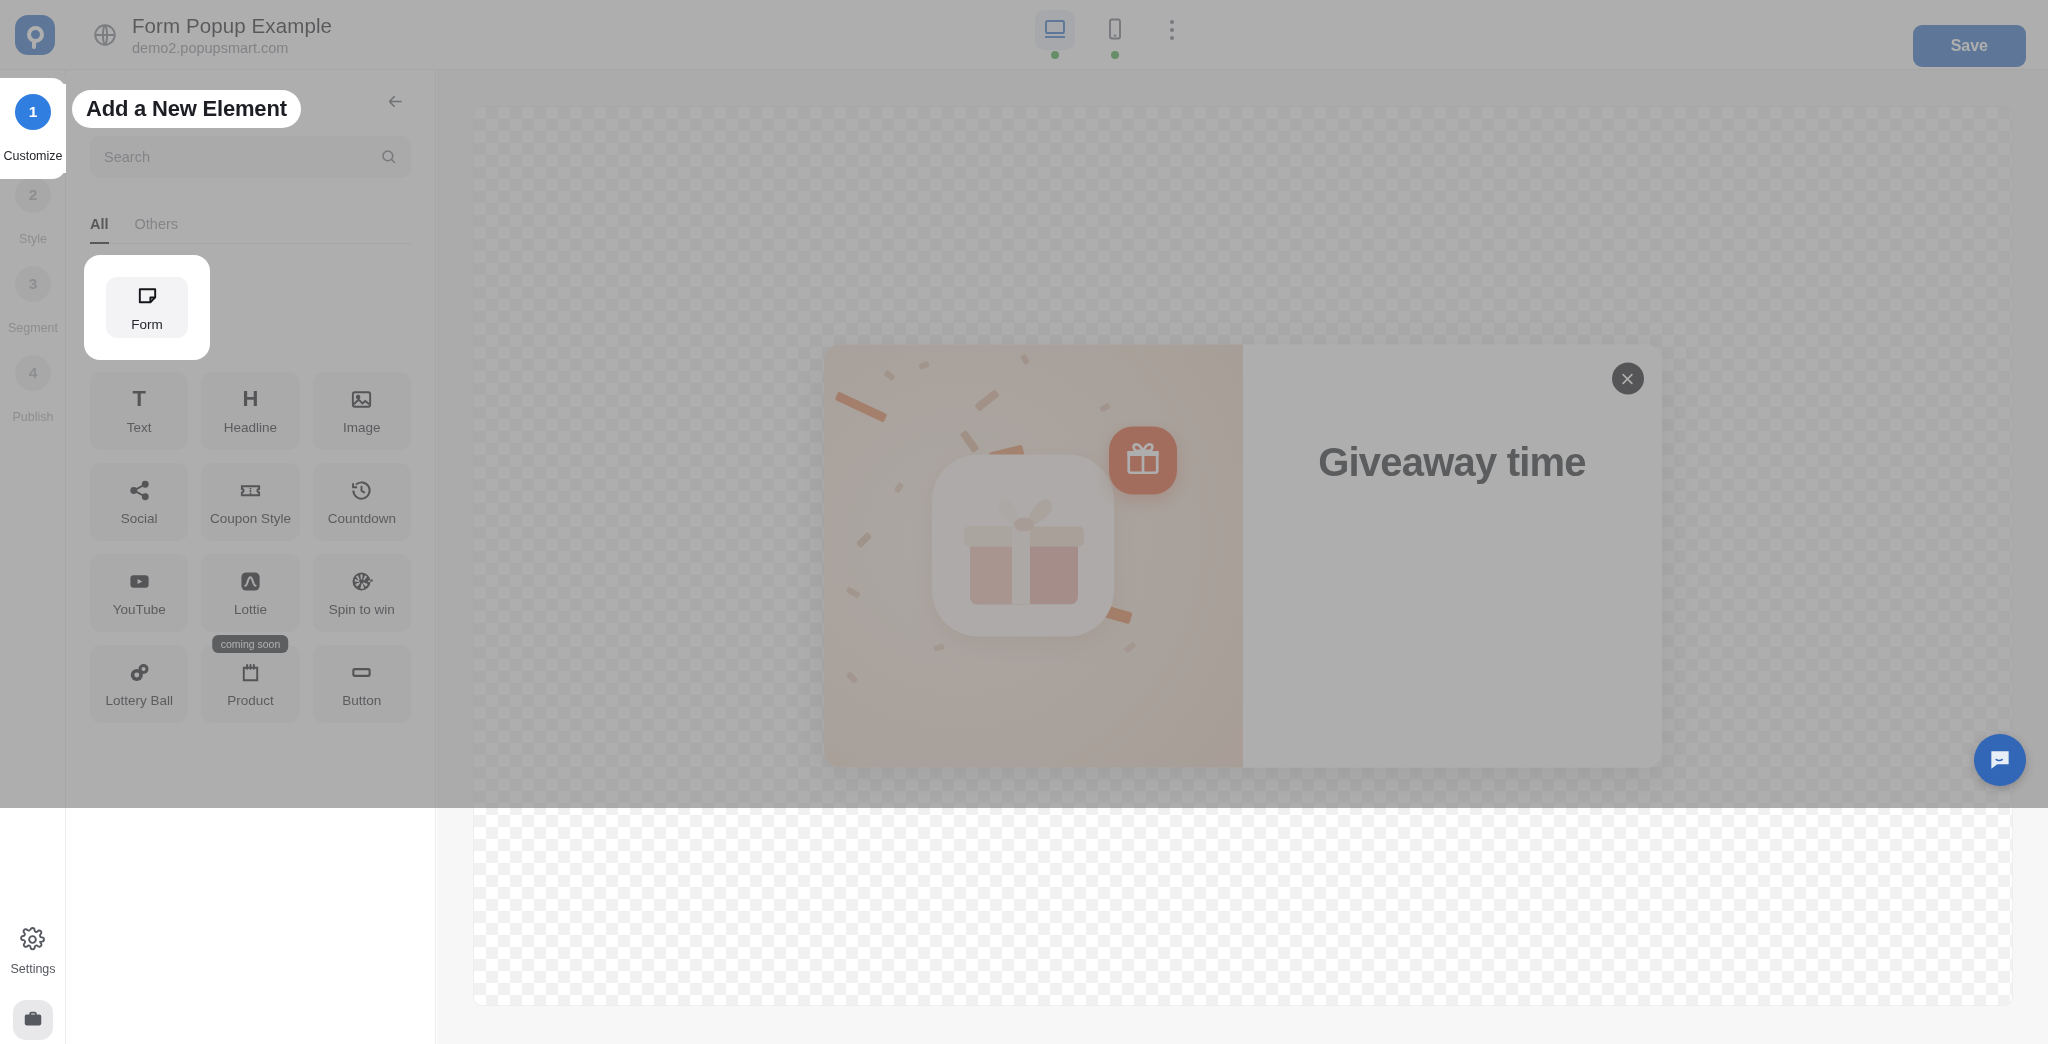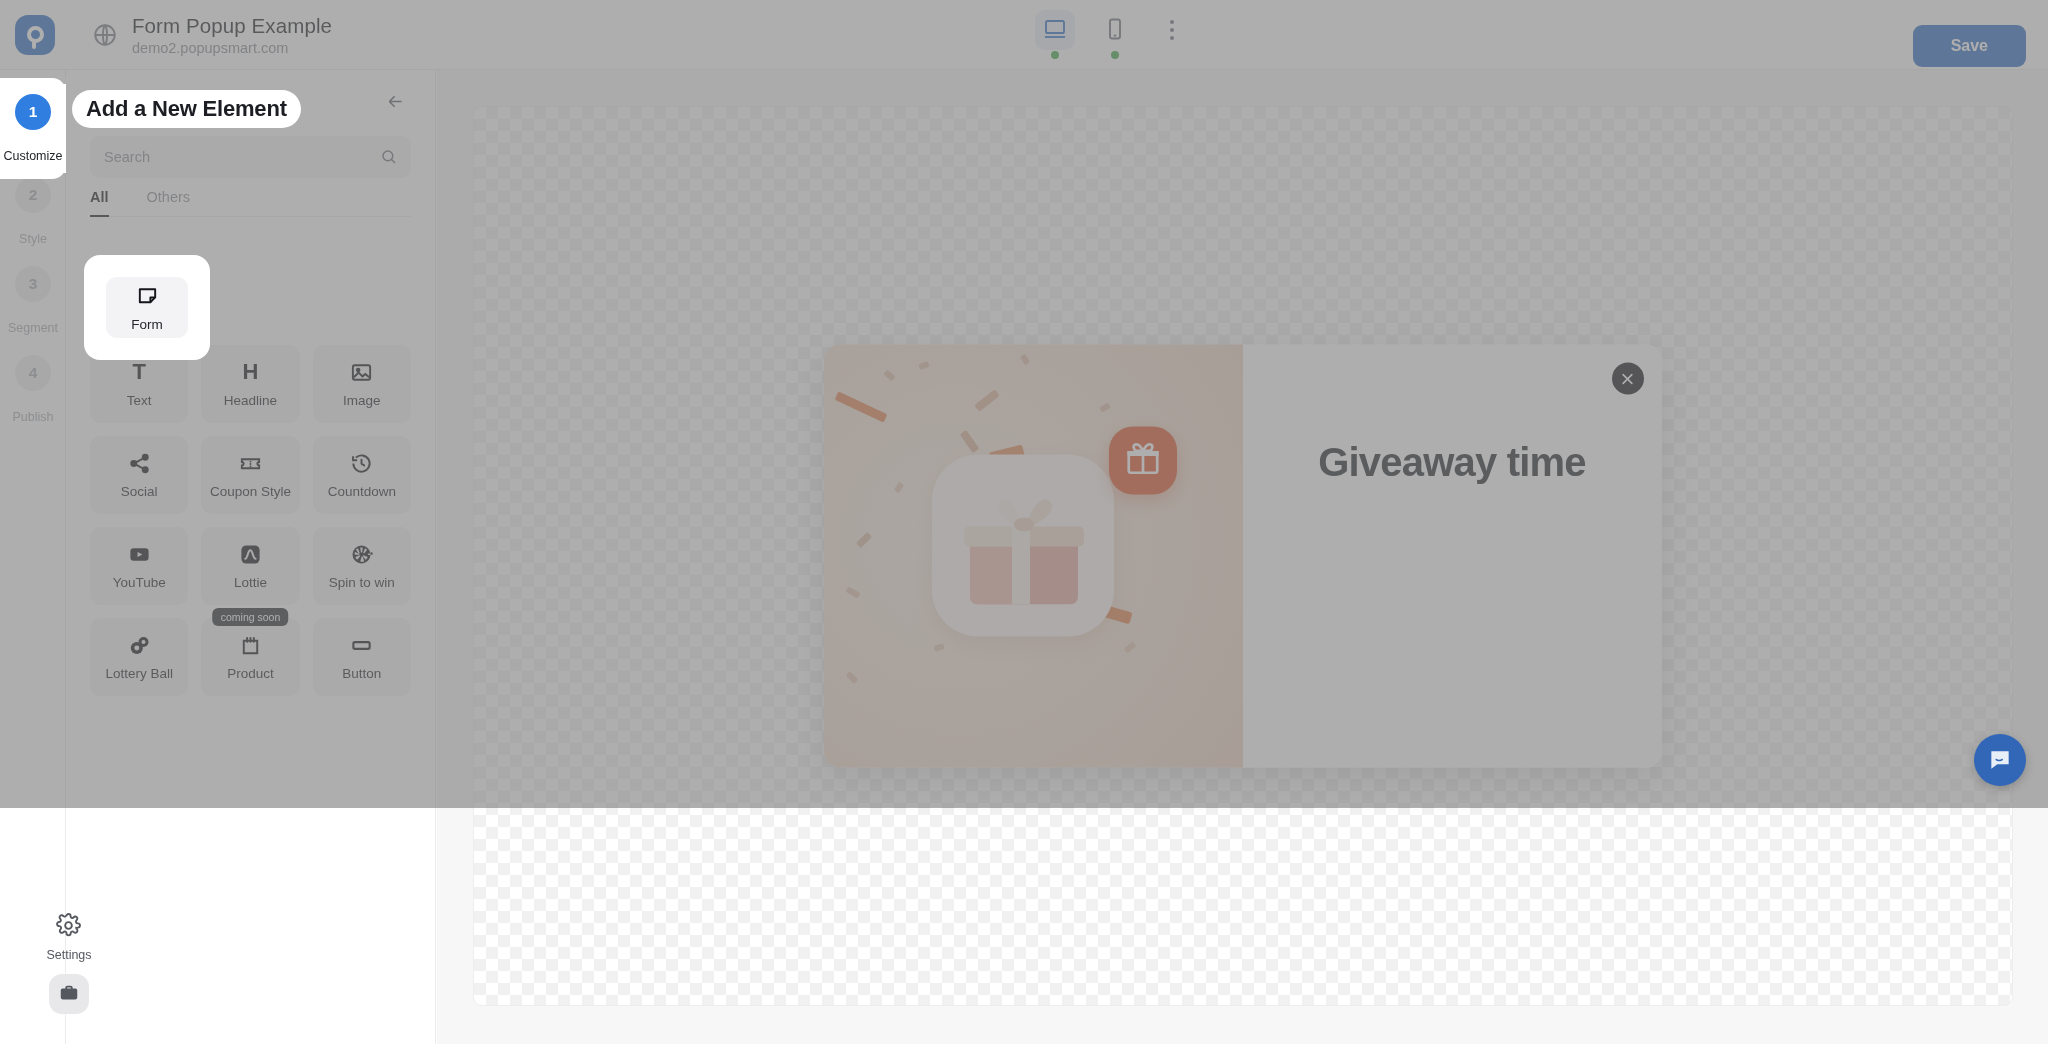--- a/index.html
+++ b/index.html
@@ -110,22 +110,22 @@
     display: flex; align-items: center; justify-content: center;
     font-size: 15.5px; font-weight: 600;
     background: #f0f0f2; color: #a7aab1;
   }
   .step .lbl { font-size: 12.5px; color: #a7aab1; margin-top: 12px; }
   .step.active { background: #ffffff; }
   .step.active .bubble { background: #2f7ee0; color: #ffffff; }
   .step.active .lbl { color: #25272c; font-weight: 500; }
 
   .rail-bottom {
-    position: absolute; left: 0; bottom: 30px; width: 66px;
-    display: flex; flex-direction: column; align-items: center; gap: 12px; margin-left: 36px;
+    position: absolute; left: 0; bottom: 4px; width: 66px;
+    display: flex; flex-direction: column; align-items: center; gap: 24px;
   }
   .rail-settings { display: flex; flex-direction: column; align-items: center; gap: 6px; cursor: pointer; }
   .rail-settings svg { width: 25px; height: 25px; color: #55585f; }
   .rail-settings .lbl { font-size: 12.5px; color: #55585f; }
   .briefcase-btn {
     width: 40px; height: 40px; border-radius: 13px;
     background: #e8e8ea; display: flex; align-items: center; justify-content: center;
     cursor: pointer; border: none;
   }
   .briefcase-btn svg { width: 22px; height: 22px; color: #55585f; }
@@ -160,21 +160,21 @@
     flex: 1; height: 42px; border: none; background: transparent;
     padding: 0 40px 0 14px; font-size: 14.5px; color: #2a2c31;
     font-family: "Liberation Sans", sans-serif; outline: none;
   }
   .search-box input::placeholder { color: #8f9299; }
   .search-box .mag {
     position: absolute; right: 13px; width: 18px; height: 18px; color: #6f737c;
   }
 
   .tabs {
-    margin: 11px 24px 0; display: flex; gap: 38px;
+    margin: 38px 24px 0; display: flex; gap: 26px;
     border-bottom: 1px solid #ececef; padding-bottom: 0;
   }
   .tab {
     font-size: 14.5px; color: #8f9299; padding-bottom: 11px;
     cursor: pointer; position: relative; background: none; border: none;
     font-family: "Liberation Sans", sans-serif;
   }
   .tab.active { color: #1c1e23; font-weight: 700; }
   .tab.active::after {
     content:""; position: absolute; left: 0; right: 0; bottom: -1px;

